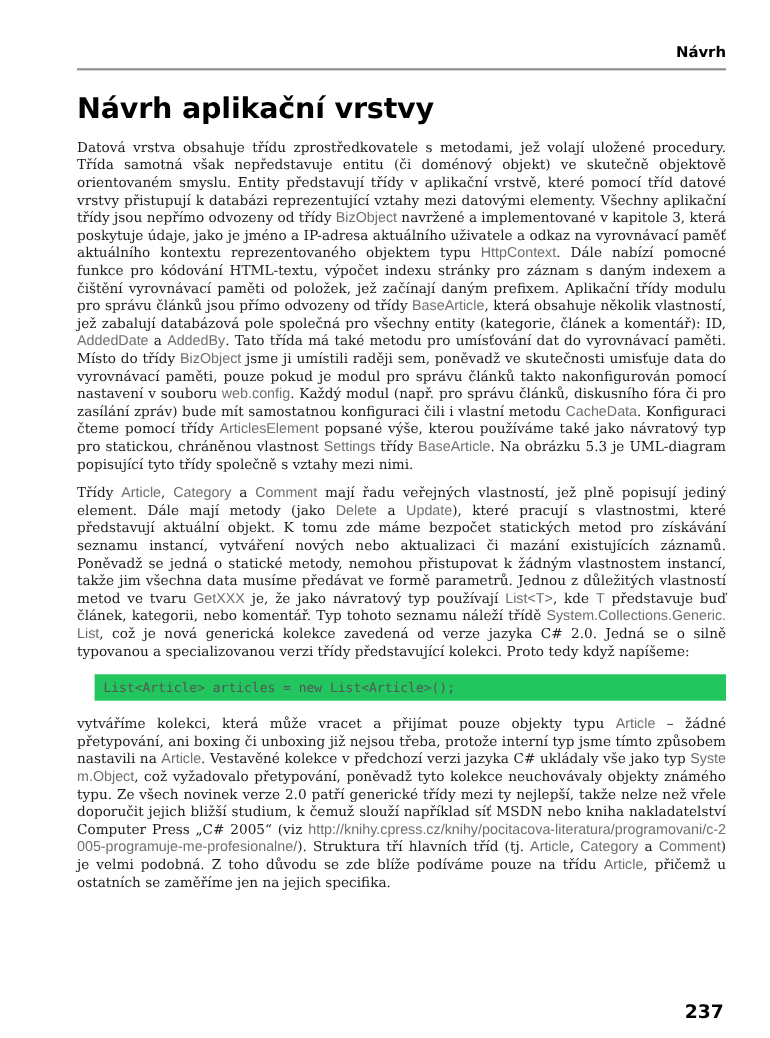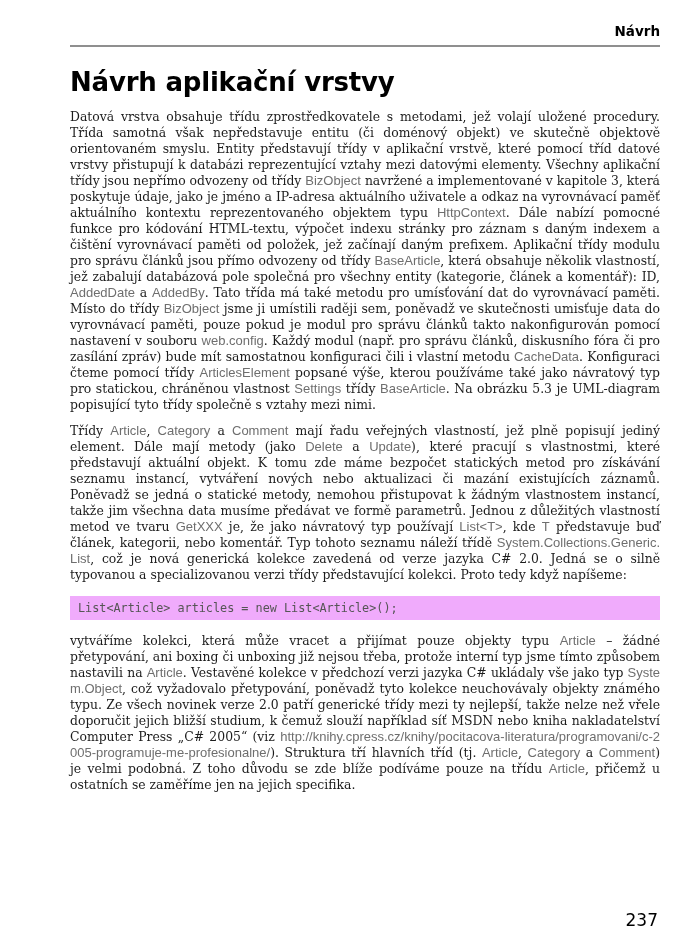--- a/index.html
+++ b/index.html
@@ -2,21 +2,21 @@
 <html lang="cs"><head>
 <meta charset="utf-8">
 <style>
   html, body { margin: 0; padding: 0; background: #ffffff; }
   .page {
     position: relative;
     width: 700px;
     height: 944px;
     box-sizing: border-box;
     background: #ffffff;
-    padding: 25px 40px 0 70px;
+    padding: 42px 40px 0 70px;
     font-family: "DejaVu Serif", serif;
     color: #1c1c1c;
     overflow: hidden;
   }
   .running-head {
     text-align: right;
     font-family: "DejaVu Sans", sans-serif;
     font-weight: bold;
     font-size: 13.5px;
     color: #000000;
@@ -42,34 +42,34 @@
     margin: 0 0 10px 0;
     hyphens: auto;
   }
   .mono {
     font-family: Liberation Sans, sans-serif;
     font-size: 13px;
     color: #6e6e6e;
     word-break: break-all;
   }
   .codeblock {
-    background: #f0abfc;
+    background: #22c55e;
     font-family: "DejaVu Sans Mono", monospace;
     font-size: 11.8px;
     color: #555555;
     padding: 5px 8px;
-    margin: 13px 0 13px 0;
+    margin: 13px 0 13px 16px;
     white-space: pre;
   }
   .page-number {
     position: absolute;
     right: 42px;
     bottom: 14px;
     font-family: "DejaVu Sans", sans-serif;
-    font-weight: normal;
+    font-weight: bold;
     font-size: 17px;
     color: #000000;
   }
 </style>
 </head>
 <body>
 
 <div class="page">
 
   <header>

